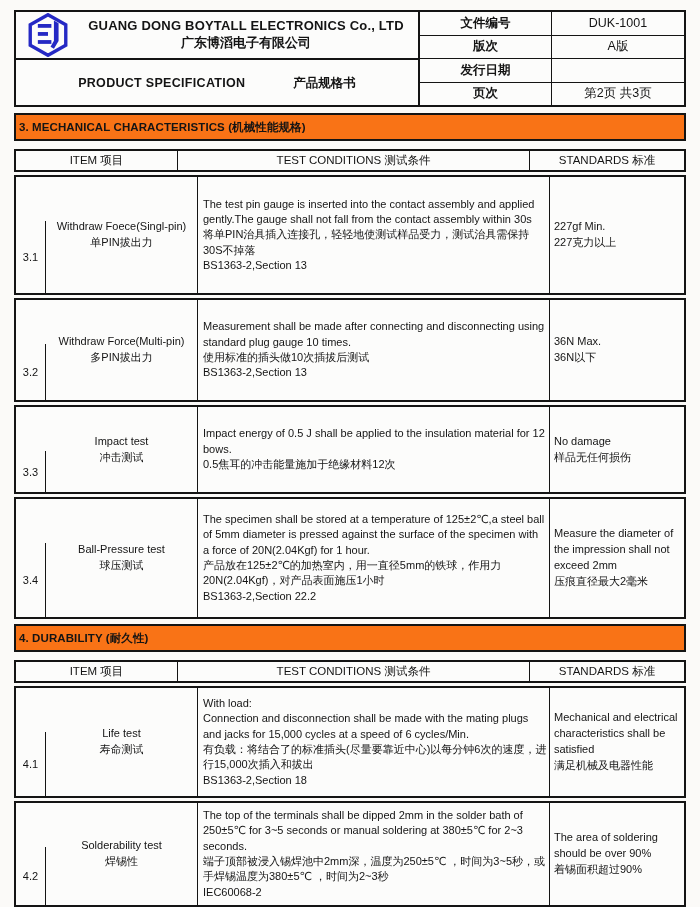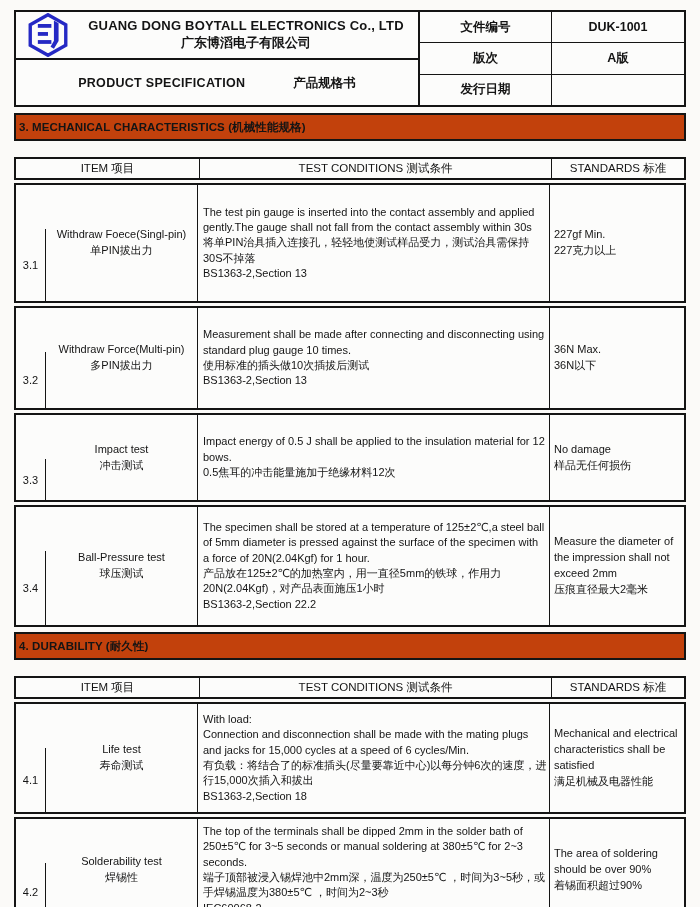--- a/index.html
+++ b/index.html
@@ -33,36 +33,36 @@
   .hdr-right { flex:1; display:flex; flex-direction:column; }
   .hdr-info-row { flex:1; display:flex; border-bottom:1.5px solid #141414; }
   .hdr-info-row:last-child { border-bottom:none; }
   .hdr-info-label {
     width:132px; border-right:1.5px solid #141414;
     display:flex; align-items:center; justify-content:center;
     font-weight:bold; font-size:12.5px;
   }
   .hdr-info-value {
     flex:1; display:flex; align-items:center; justify-content:center;
-    font-weight:bold; font-size:12.5px;
+    font-weight:normal; font-size:12.5px;
   }
 
   
   .sec-title {
-    border:2px solid #141414; background:#c2410c;
+    border:2px solid #141414; background:#f97316;
     min-height:28px; display:flex; align-items:center;
     font-weight:bold; font-size:11.5px; padding-left:3px;
-    margin-bottom:16px; letter-spacing:0.1px;
+    margin-bottom:8px; letter-spacing:0.1px;
   }
   .col-hdr {
     border:2px solid #141414; background:#fcfcfb;
     min-height:23px; display:flex; margin-bottom:3px;
     font-size:11.5px;
   }
-  .col-hdr .ch-item  { width:184px; border-right:1.5px solid #141414; display:flex; align-items:center; justify-content:center; }
+  .col-hdr .ch-item  { width:162px; border-right:1.5px solid #141414; display:flex; align-items:center; justify-content:center; }
   .col-hdr .ch-cond  { width:352px; border-right:1.5px solid #141414; display:flex; align-items:center; justify-content:center; }
   .col-hdr .ch-std   { flex:1; display:flex; align-items:center; justify-content:center; }
 
   .trow {
     border:2px solid #141414; background:#fcfcfb;
     display:flex; margin-bottom:3px; font-size:11px;
   }
   .c-no {
     width:30px; border-right:1.5px solid #141414;
     display:flex; align-items:center; justify-content:center;margin-top:44px;
@@ -112,20 +112,24 @@
         <div class="hdr-info-label">文件编号</div>
         <div class="hdr-info-value">DUK-1001</div>
       </div>
       <div class="hdr-info-row">
         <div class="hdr-info-label">版次</div>
         <div class="hdr-info-value">A版</div>
       </div>
       <div class="hdr-info-row">
         <div class="hdr-info-label">发行日期</div>
       </div>
+      <div class="hdr-info-row">
+        <div class="hdr-info-label">页次</div>
+        <div class="hdr-info-value">第2页  共3页</div>
+      </div>
     </div>
   </div>
 
   <div class="sec-title">3. MECHANICAL CHARACTERISTICS  (机械性能规格)</div>
 
   <div class="col-hdr">
     <div class="ch-item">ITEM 项目</div>
     <div class="ch-cond">TEST CONDITIONS 测试条件</div>
     <div class="ch-std">STANDARDS 标准</div>
   </div>

